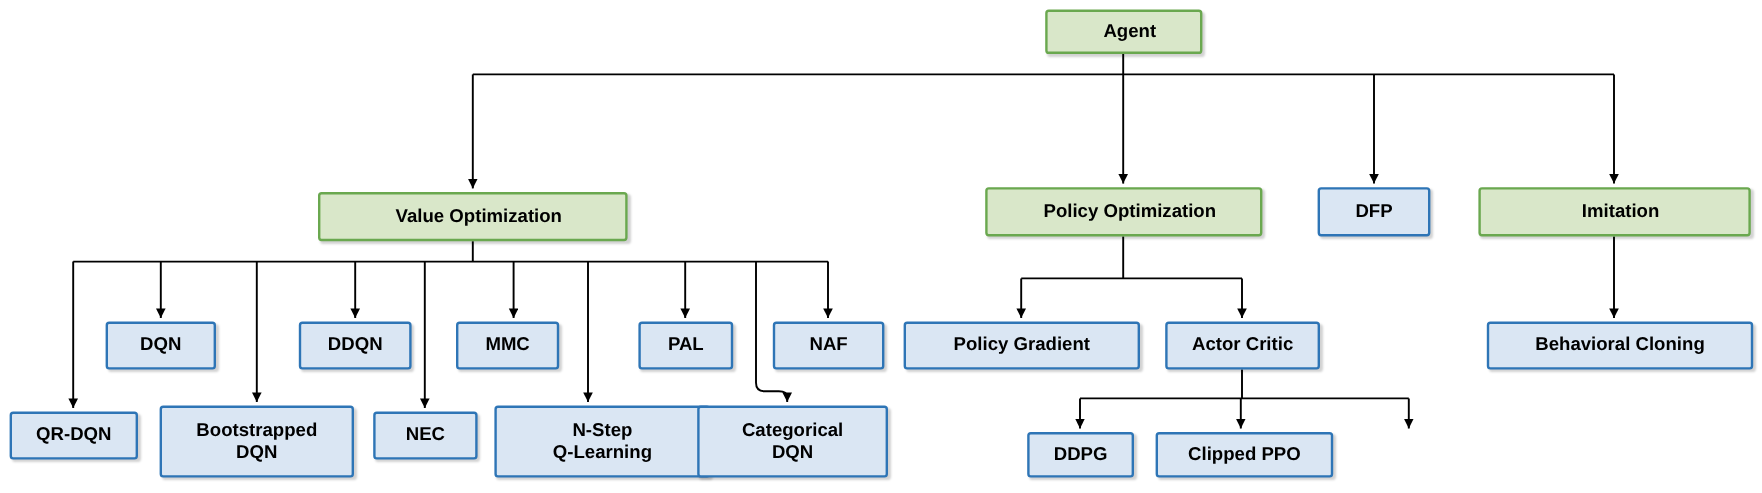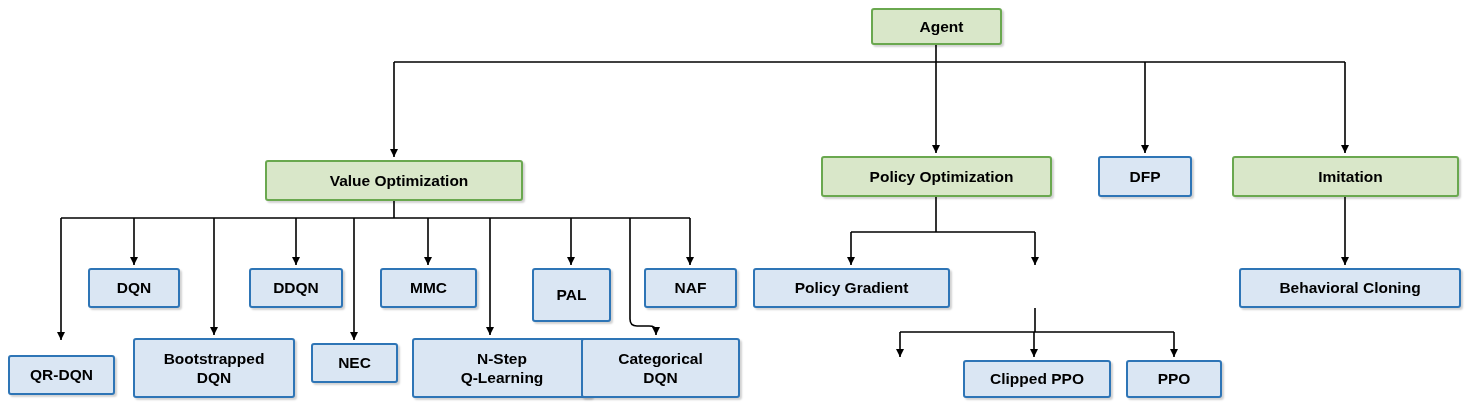--- a/index.html
+++ b/index.html
@@ -92,33 +92,34 @@
 
   <div class="node green" style="left:871px; top:8px;  width:131px; height:37px;">Agent</div>
 
   <div class="node green" style="left:821px; top:156px; width:231px; height:41px;">Policy Optimization</div>
   <div class="node green" style="left:265px; top:160px; width:258px; height:41px;">Value Optimization</div>
   <div class="node blue" style="left:1098px; top:156px; width:94px; height:41px;">DFP</div>
   <div class="node green" style="left:1232px; top:156px; width:227px; height:41px;">Imitation</div>
 
   <div class="node blue" style="left:88px;  top:268px; width:92px; height:40px;">DQN</div>
   <div class="node blue" style="left:249px; top:268px; width:94px; height:40px;">DDQN</div>
-  <div class="node blue" style="left:380px; top:268px; width:97px; height:40px;">MMC</div>
-  <div class="node blue" style="left:532px; top:268px; width:79px; height:54px;">PAL</div>
+  <div class="node blue" style="left:380px; top:268px; width:86px; height:40px;">MMC</div>
+  <div class="node blue" style="left:532px; top:268px; width:79px; height:40px;">PAL</div>
   <div class="node blue" style="left:644px; top:268px; width:93px; height:40px;">NAF</div>
 
-  <div class="node blue" style="left:8px;   top:343px; width:107px; height:40px;margin-top:12px;">QR-DQN</div>
+  <div class="node blue" style="left:8px;   top:343px; width:107px; height:40px;">QR-DQN</div>
   <div class="node blue" style="left:133px; top:338px; width:162px; height:60px;">Bootstrapped
 DQN</div>
   <div class="node blue" style="left:311px; top:343px; width:87px; height:40px;text-align:right;">NEC</div>
   <div class="node blue" style="left:412px; top:338px; width:180px; height:60px;">N-Step
 Q-Learning</div>
   <div class="node blue" style="left:581px; top:338px; width:159px; height:60px;">Categorical
 DQN</div>
 
   <div class="node blue" style="left:753px; top:268px; width:197px; height:40px;">Policy Gradient</div>
+  <div class="node blue" style="left:971px; top:268px; width:129px; height:40px;">Actor Critic</div>
 
+  <div class="node blue" style="left:856px;  top:360px; width:89px;  height:38px;">DDPG</div>
   <div class="node blue" style="left:963px;  top:360px; width:148px; height:38px;">Clipped PPO</div>
-  <div class="node blue" style="left:1126px; top:360px; width:96px;  height:38px;">PPO</div>
 
   <div class="node blue" style="left:1239px; top:268px; width:222px; height:40px;">Behavioral Cloning</div>
 
 </div>
 
 </body></html>

